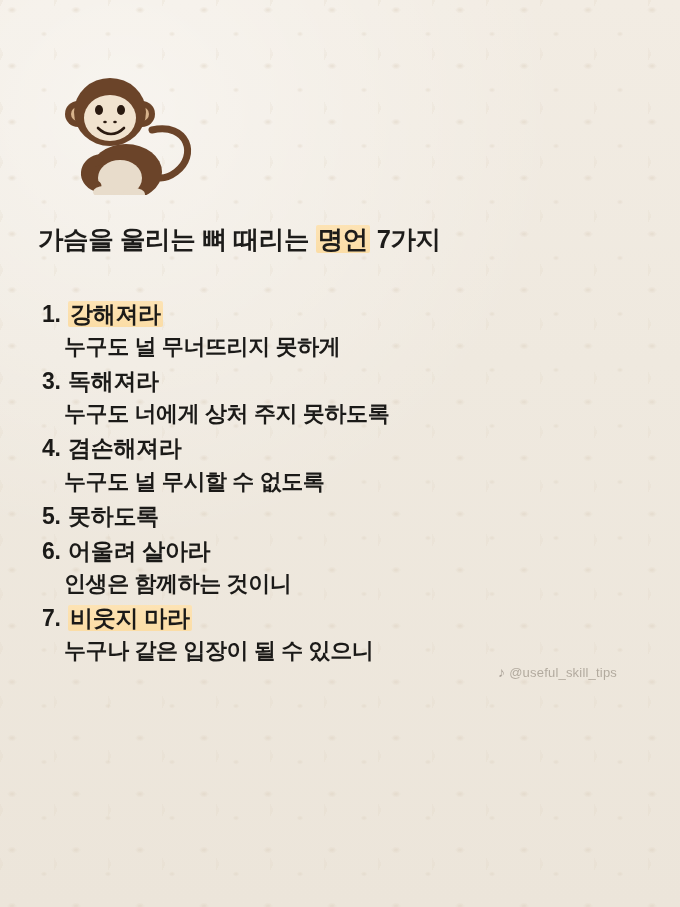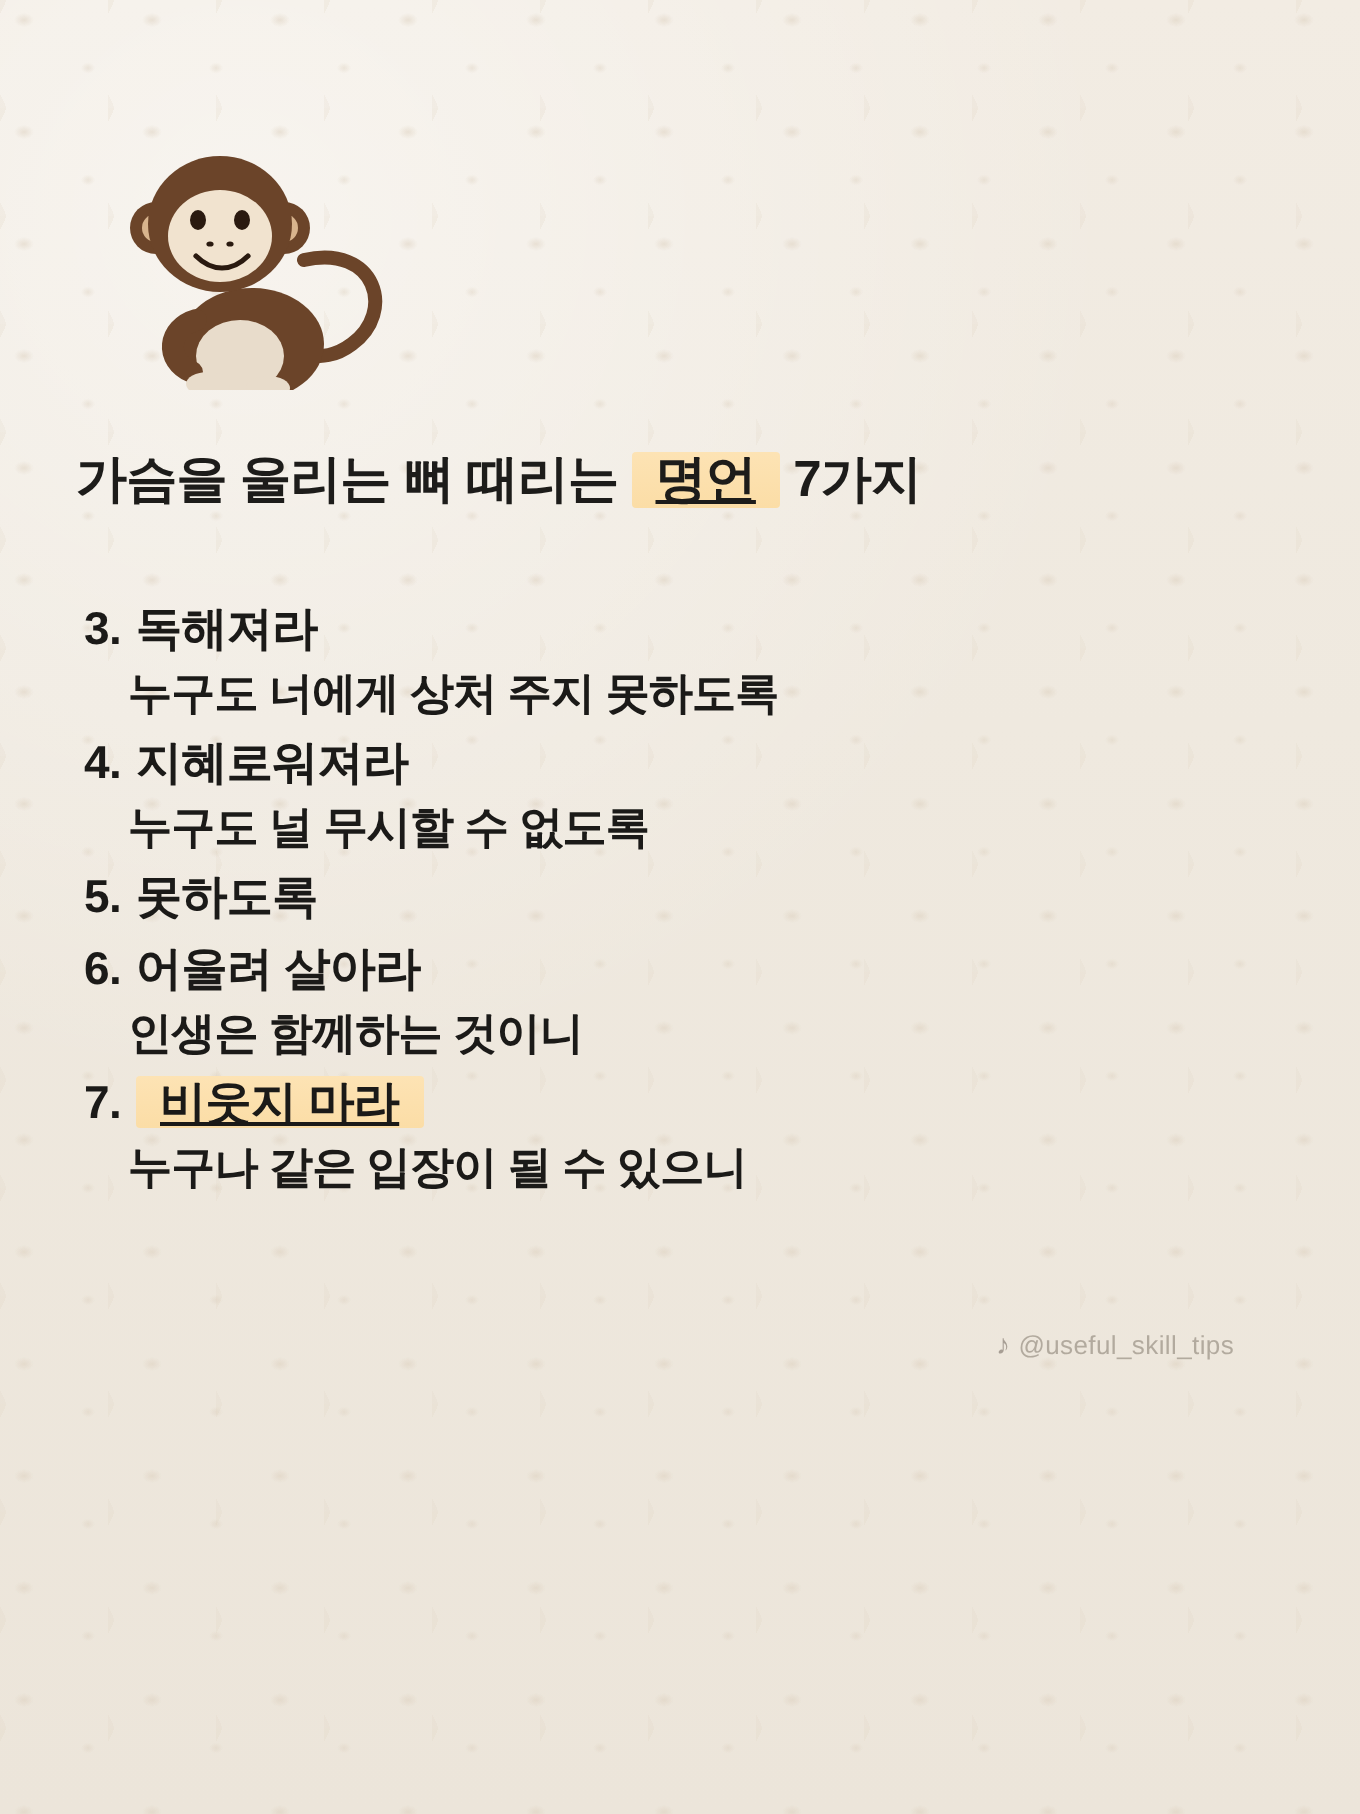--- a/index.html
+++ b/index.html
@@ -99,24 +99,23 @@
     font-weight: 700;
     color: #1b1a18;
     line-height: 1.46;
     letter-spacing: -0.4px;
     padding-left: 22px;
     white-space: nowrap;
   }
 
   .hl {
     background: linear-gradient(180deg, #fde3b4 0%, #fbdda6 100%);
-    padding: 0 12px;
+    padding: 0 2px;
     border-radius: 2px;
     box-decoration-break: clone;
-    text-decoration: underline;
   }
 
   .num {
     display: inline-block;
     min-width: 26px;
   }
 
   
   #watermark {
     position: absolute;
@@ -180,32 +179,38 @@
   </svg>
 
   <div id="content">
 
     <div class="title">
       <span>가슴을 울리는 뼈 때리는 </span><span class="hl">명언</span><span> 7가지</span>
     </div>
 
     <div class="list">
 
+      <div class="item">
+        <div class="lead">
+          <span class="num">1.</span><span class="hl">강해져라</span>
+        </div>
+        <div class="sub">누구도 널 무너뜨리지 못하게</div>
+      </div>
 
 
       <div class="item">
         <div class="lead">
           <span class="num">3.</span><span>독해져라</span>
         </div>
         <div class="sub">누구도 너에게 상처 주지 못하도록</div>
       </div>
 
       <div class="item">
         <div class="lead">
-          <span class="num">4.</span><span>지혜로워져라</span>
+          <span class="num">4.</span><span>겸손해져라</span>
         </div>
         <div class="sub">누구도 널 무시할 수 없도록</div>
       </div>
 
       <div class="item">
         <div class="lead">
           <span class="num">5.</span><span>못하도록</span>
         </div>
       </div>
 

